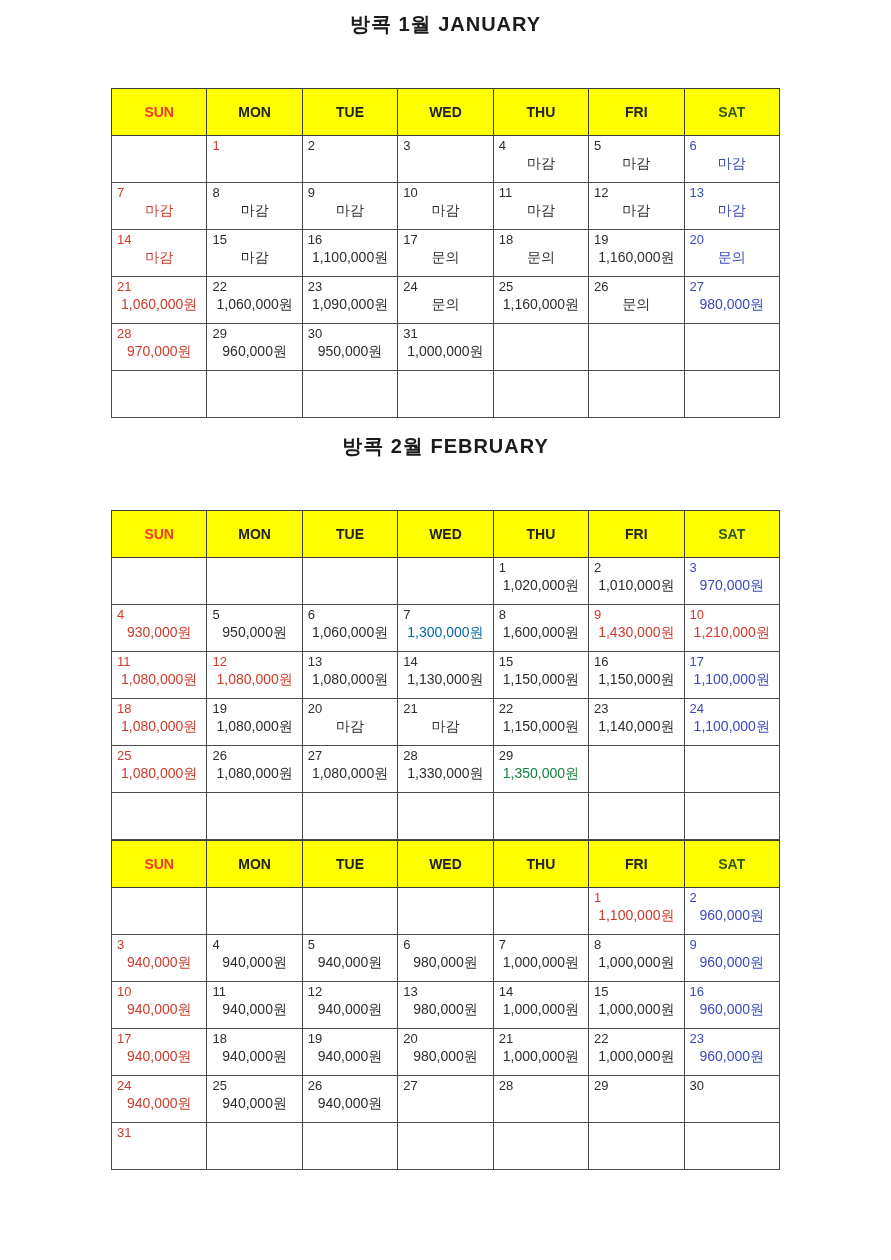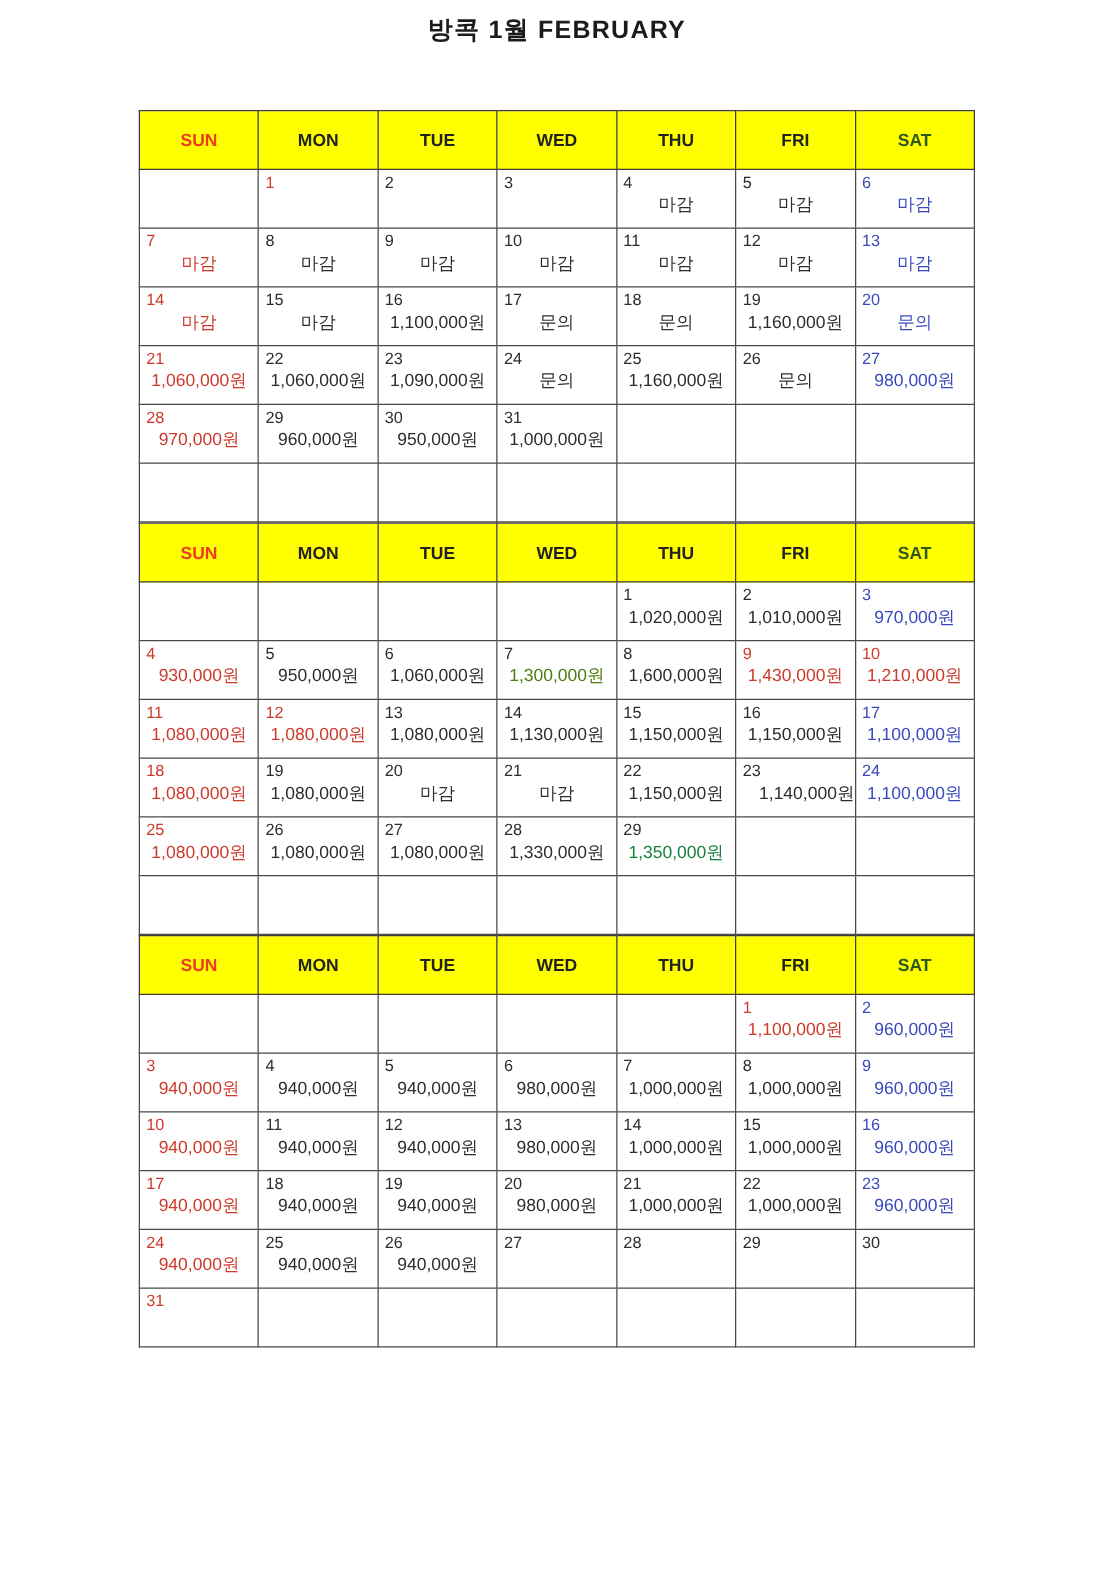--- a/index.html
+++ b/index.html
@@ -62,21 +62,21 @@
     text-align: center;
     margin-top: 3px;
     white-space: nowrap;
   }
 </style>
 </head>
 <body>
 
 <div class="page">
 
-  <div class="month-title first">방콕  1월  FEBRUARY</div>
+  <div class="month-title first">방콕  1월  JANUARY</div>
   <table class="calendar">
       <thead>
         <tr>
           <th style="color: rgb(238, 59, 34); background: rgb(255, 255, 0);">SUN</th>
           <th style="color: rgb(34, 34, 34); background: rgb(255, 255, 0);">MON</th>
           <th style="color: rgb(34, 34, 34); background: rgb(255, 255, 0);">TUE</th>
           <th style="color: rgb(34, 34, 34); background: rgb(255, 255, 0);">WED</th>
           <th style="color: rgb(34, 34, 34); background: rgb(255, 255, 0);">THU</th>
           <th style="color: rgb(34, 34, 34); background: rgb(255, 255, 0);">FRI</th>
           <th style="color: rgb(45, 90, 26); background: rgb(255, 255, 0);">SAT</th>
@@ -223,20 +223,21 @@
           <td></td>
           <td></td>
           <td></td>
           <td></td>
           <td></td>
           <td></td>
         </tr>
       </tbody>
     </table>
 
+  <div class="month-title">방콕  2월  FEBRUARY</div>
   <table class="calendar">
       <thead>
         <tr>
           <th style="color: rgb(238, 59, 34); background: rgb(255, 255, 0);">SUN</th>
           <th style="color: rgb(34, 34, 34); background: rgb(255, 255, 0);">MON</th>
           <th style="color: rgb(34, 34, 34); background: rgb(255, 255, 0);">TUE</th>
           <th style="color: rgb(34, 34, 34); background: rgb(255, 255, 0);">WED</th>
           <th style="color: rgb(34, 34, 34); background: rgb(255, 255, 0);">THU</th>
           <th style="color: rgb(34, 34, 34); background: rgb(255, 255, 0);">FRI</th>
           <th style="color: rgb(45, 90, 26); background: rgb(255, 255, 0);">SAT</th>
@@ -269,21 +270,21 @@
           <td>
             <div class="d" style="color: rgb(45, 45, 45);">5</div>
             <div class="v" style="color: rgb(45, 45, 45);">950,000원</div>
           </td>
           <td>
             <div class="d" style="color: rgb(45, 45, 45);">6</div>
             <div class="v" style="color: rgb(45, 45, 45);">1,060,000원</div>
           </td>
           <td>
             <div class="d" style="color: rgb(45, 45, 45);">7</div>
-            <div class="v" style="color: #4d7c0f;">1,300,000원</div>
+            <div class="v" style="color: #0369a1;">1,300,000원</div>
           </td>
           <td>
             <div class="d" style="color: rgb(45, 45, 45);">8</div>
             <div class="v" style="color: rgb(45, 45, 45);">1,600,000원</div>
           </td>
           <td>
             <div class="d" style="color: rgb(205, 58, 44);">9</div>
             <div class="v" style="color: rgb(205, 58, 44);">1,430,000원</div>
           </td>
           <td>
@@ -337,21 +338,21 @@
           <td>
             <div class="d" style="color: rgb(45, 45, 45);">21</div>
             <div class="v" style="color: rgb(45, 45, 45);">마감</div>
           </td>
           <td>
             <div class="d" style="color: rgb(45, 45, 45);">22</div>
             <div class="v" style="color: rgb(45, 45, 45);">1,150,000원</div>
           </td>
           <td>
             <div class="d" style="color: rgb(45, 45, 45);">23</div>
-            <div class="v" style="color: rgb(45, 45, 45); text-align: right;">1,140,000원</div>
+            <div class="v" style="color: rgb(45, 45, 45);">1,140,000원</div>
           </td>
           <td>
             <div class="d" style="color: rgb(58, 73, 189);">24</div>
             <div class="v" style="color: rgb(58, 73, 189);">1,100,000원</div>
           </td>
         </tr>
         <tr>
           <td>
             <div class="d" style="color: rgb(205, 58, 44);">25</div>
             <div class="v" style="color: rgb(205, 58, 44);">1,080,000원</div>

